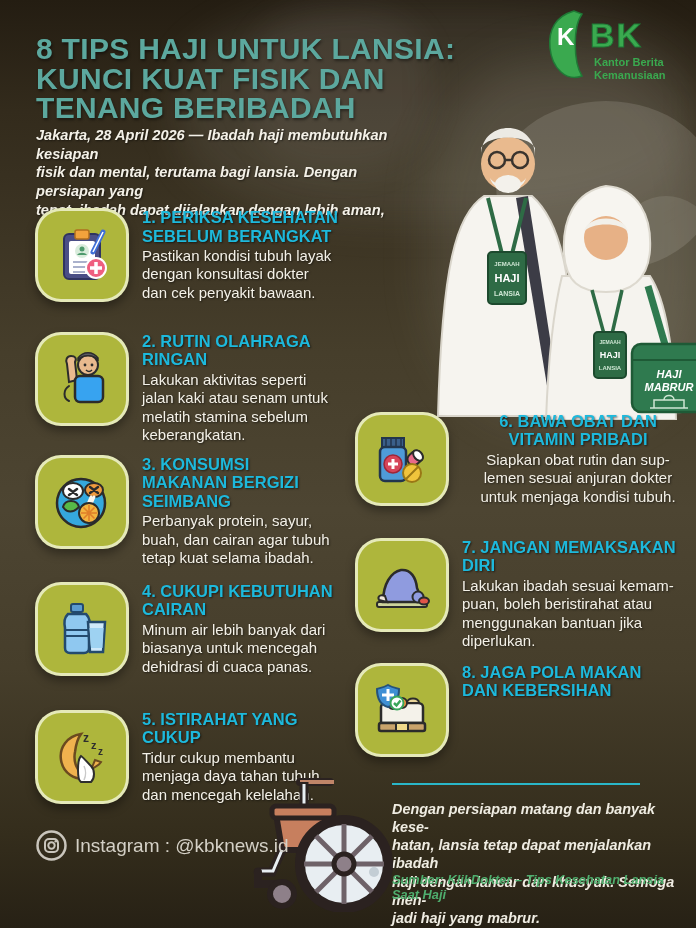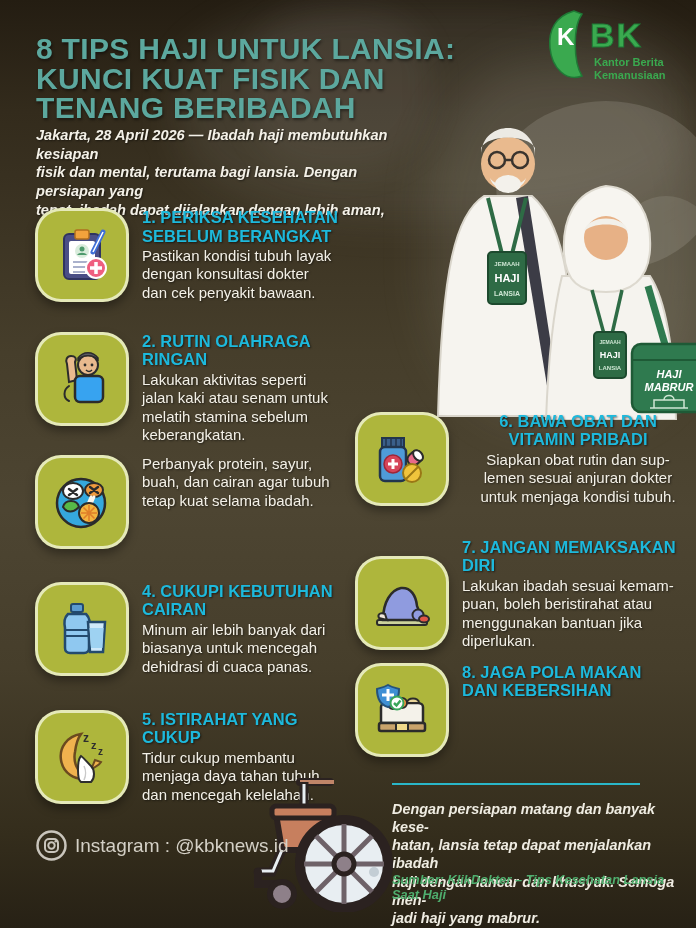--- a/index.html
+++ b/index.html
@@ -36,21 +36,21 @@
   .tip-head{
     color:#1db9dc;font-size:16.5px;font-weight:bold;line-height:1.12;
     white-space:pre-line;text-shadow:1px 1px 2px rgba(0,0,0,.55);margin-bottom:2px;
   }
   .tip-body{
     color:#f4f1e8;font-size:15px;line-height:1.22;white-space:pre-line;
     text-shadow:1px 1px 2px rgba(0,0,0,.55);
   }
   .t1{left:35px;top:208px;align-items:center;} .t2{left:35px;top:332px;} .t3{left:35px;top:455px;}
   .t4{left:35px;top:582px;} .t5{left:35px;top:710px;}
-  .t6{left:355px;top:412px;text-align:center;} .t7{left:355px;top:538px;align-items:flex-end;} .t8{left:355px;top:663px;}
+  .t6{left:355px;top:412px;text-align:center;} .t7{left:355px;top:538px;} .t8{left:355px;top:663px;}
   .t6 .tip-text,.t7 .tip-text,.t8 .tip-text{width:232px;}
 
   .divider{position:absolute;left:392px;top:783px;width:248px;height:2px;background:#2ab7c9;}
   .closing{
     position:absolute;left:392px;top:800px;width:300px;
     color:#efece2;font-size:14.4px;font-style:italic;font-weight:600;
     line-height:1.26;white-space:pre-line;
   }
   .source{
     position:absolute;left:392px;top:872px;width:300px;
@@ -194,20 +194,23 @@
         <path d="M18 18 L26 24 M26 18 L18 24" stroke="#2b2b2b" stroke-width="2.5" stroke-linecap="round"></path>
         <ellipse cx="43" cy="19" rx="9" ry="7" fill="#f09b3e" stroke="#2b2b2b" stroke-width="2"></ellipse>
         <path d="M39 16 L47 22 M47 16 L39 22" stroke="#2b2b2b" stroke-width="2.5" stroke-linecap="round"></path>
         <path d="M40 26 L37 33 M43 26 L40 33" stroke="#fdf6ea" stroke-width="3" stroke-linecap="round"></path>
         <path d="M12 36 C14 28 26 28 28 36 C22 42 16 42 12 36 Z" fill="#57b947" stroke="#2b2b2b" stroke-width="2"></path>
         <circle cx="38" cy="42" r="10" fill="#f5b53f" stroke="#2b2b2b" stroke-width="2"></circle>
         <path d="M38 34 L38 50 M30 42 L46 42 M32.5 36.5 L43.5 47.5 M43.5 36.5 L32.5 47.5" stroke="#e07f2a" stroke-width="1.6"></path>
       </svg>
     </div>
     <div class="tip-text">
+      <div class="tip-head">3. KONSUMSI
+MAKANAN BERGIZI
+SEIMBANG</div>
       <div class="tip-body">Perbanyak protein, sayur,
 buah, dan cairan agar tubuh
 tetap kuat selama ibadah.</div>
     </div>
   </div>
 
   <div class="tip t4">
     <div class="tile">
       <svg width="62" height="62" viewBox="0 0 62 62">
         <rect x="20" y="6" width="12" height="8" rx="2" fill="#5b9bd0" stroke="#234a6e" stroke-width="2"></rect>

